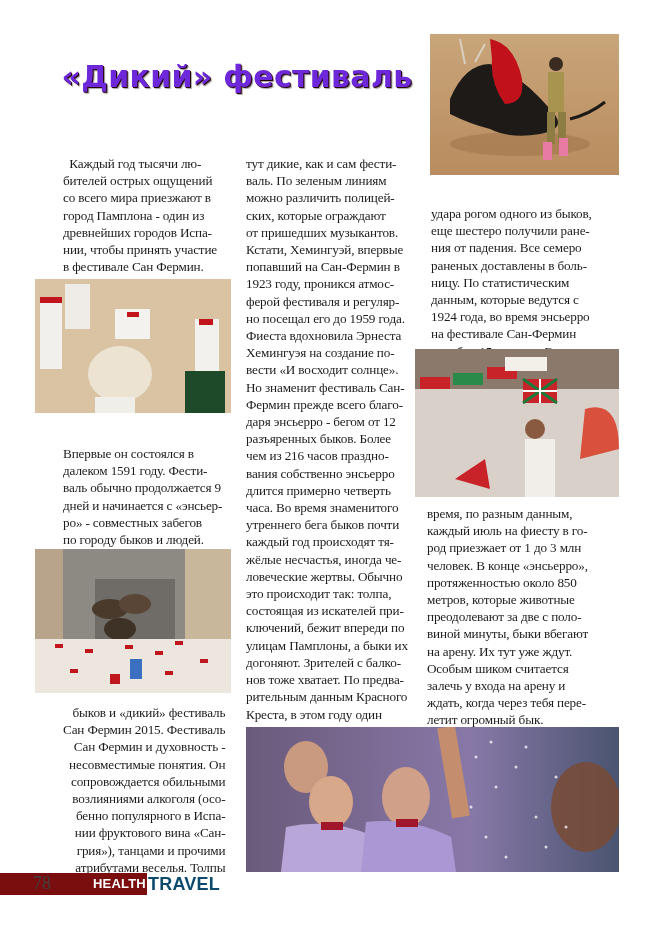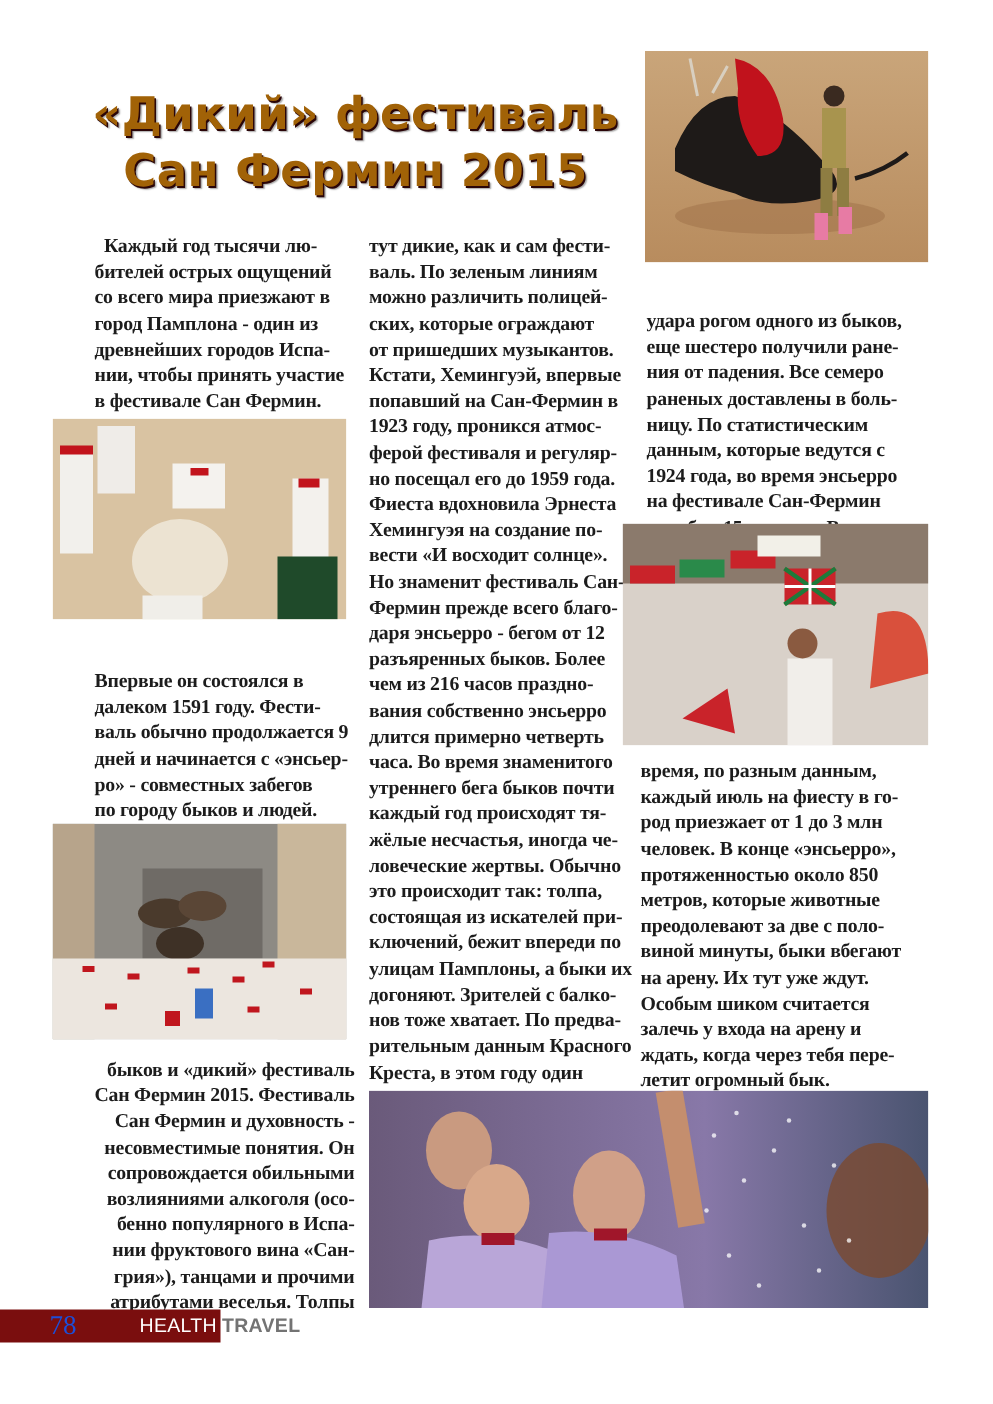--- a/index.html
+++ b/index.html
@@ -3,53 +3,52 @@
 <meta charset="utf-8">
 <style>
   html, body { margin: 0; padding: 0; }
   body {
     width: 662px; height: 936px; position: relative; overflow: hidden;
     background: #ffffff; font-family: "Liberation Serif", "DejaVu Serif", serif;
   }
   .title {
     position: absolute; left: 52px; top: 58px; width: 370px;
     font-family: "DejaVu Sans", "Liberation Sans", sans-serif; font-weight: bold;
-    font-size: 30px; line-height: 38px; color: #a16207; text-align: center;
+    font-size: 30px; line-height: 38px; color: #6d28d9; text-align: center;
     text-shadow: 1px 1px 0 #2a0508, 2px 2px 1px rgba(0,0,0,0.35);
     letter-spacing: 0.3px;
   }
   .title span { display: block; }
   .text {
     position: absolute; font-size: 13.2px; line-height: 17.2px; color: #1c1c1c;
-    white-space: pre; letter-spacing: -0.15px; font-weight: bold;
+    white-space: pre; letter-spacing: -0.15px;
   }
   .photo { position: absolute; overflow: hidden; }
   .photo svg { display: block; width: 100%; height: 100%; }
   .footer-bar {
     position: absolute; left: 0; top: 873px; width: 147px; height: 22px; background: #7a0e0e;
   }
   .page-num {
-    position: absolute; left: 33px; top: 872px; font-size: 18px; color: #1d4ed8;
+    position: absolute; left: 33px; top: 872px; font-size: 18px; color: #404040;
     font-family: "Liberation Serif", serif; line-height: 22px;
   }
   .mag-health {
     position: absolute; left: 93px; top: 875px; font-family: "Liberation Sans", sans-serif;
-    font-weight: normal; font-size: 13px; color: #ffffff; line-height: 18px; letter-spacing: 0.2px;
+    font-weight: bold; font-size: 13px; color: #ffffff; line-height: 18px; letter-spacing: 0.2px;
   }
   .mag-travel {
     position: absolute; left: 148px; top: 875px; font-family: "Liberation Sans", sans-serif;
-    font-weight: bold; font-size: 13px; color: #737373; line-height: 18px; letter-spacing: 0.2px;
+    font-weight: bold; font-size: 18px; color: #0c4a6e; line-height: 18px; letter-spacing: 0.2px;
   }
 </style>
 </head>
 <body>
 
 <div class="title">
   <span>«Дикий» фестиваль</span>
-  <span>Сан Фермин 2015</span>
 </div>
 
 <div class="photo" style="left:430px; top:34px; width:189px; height:141px;">
   <svg viewBox="0 0 189 141" preserveAspectRatio="none">
     <defs>
       <linearGradient id="sand1" x1="0" y1="0" x2="0" y2="1">
         <stop offset="0" stop-color="#c9a57a"></stop>
           <stop offset="1" stop-color="#b88c5e"></stop>
       </linearGradient>
     </defs>

